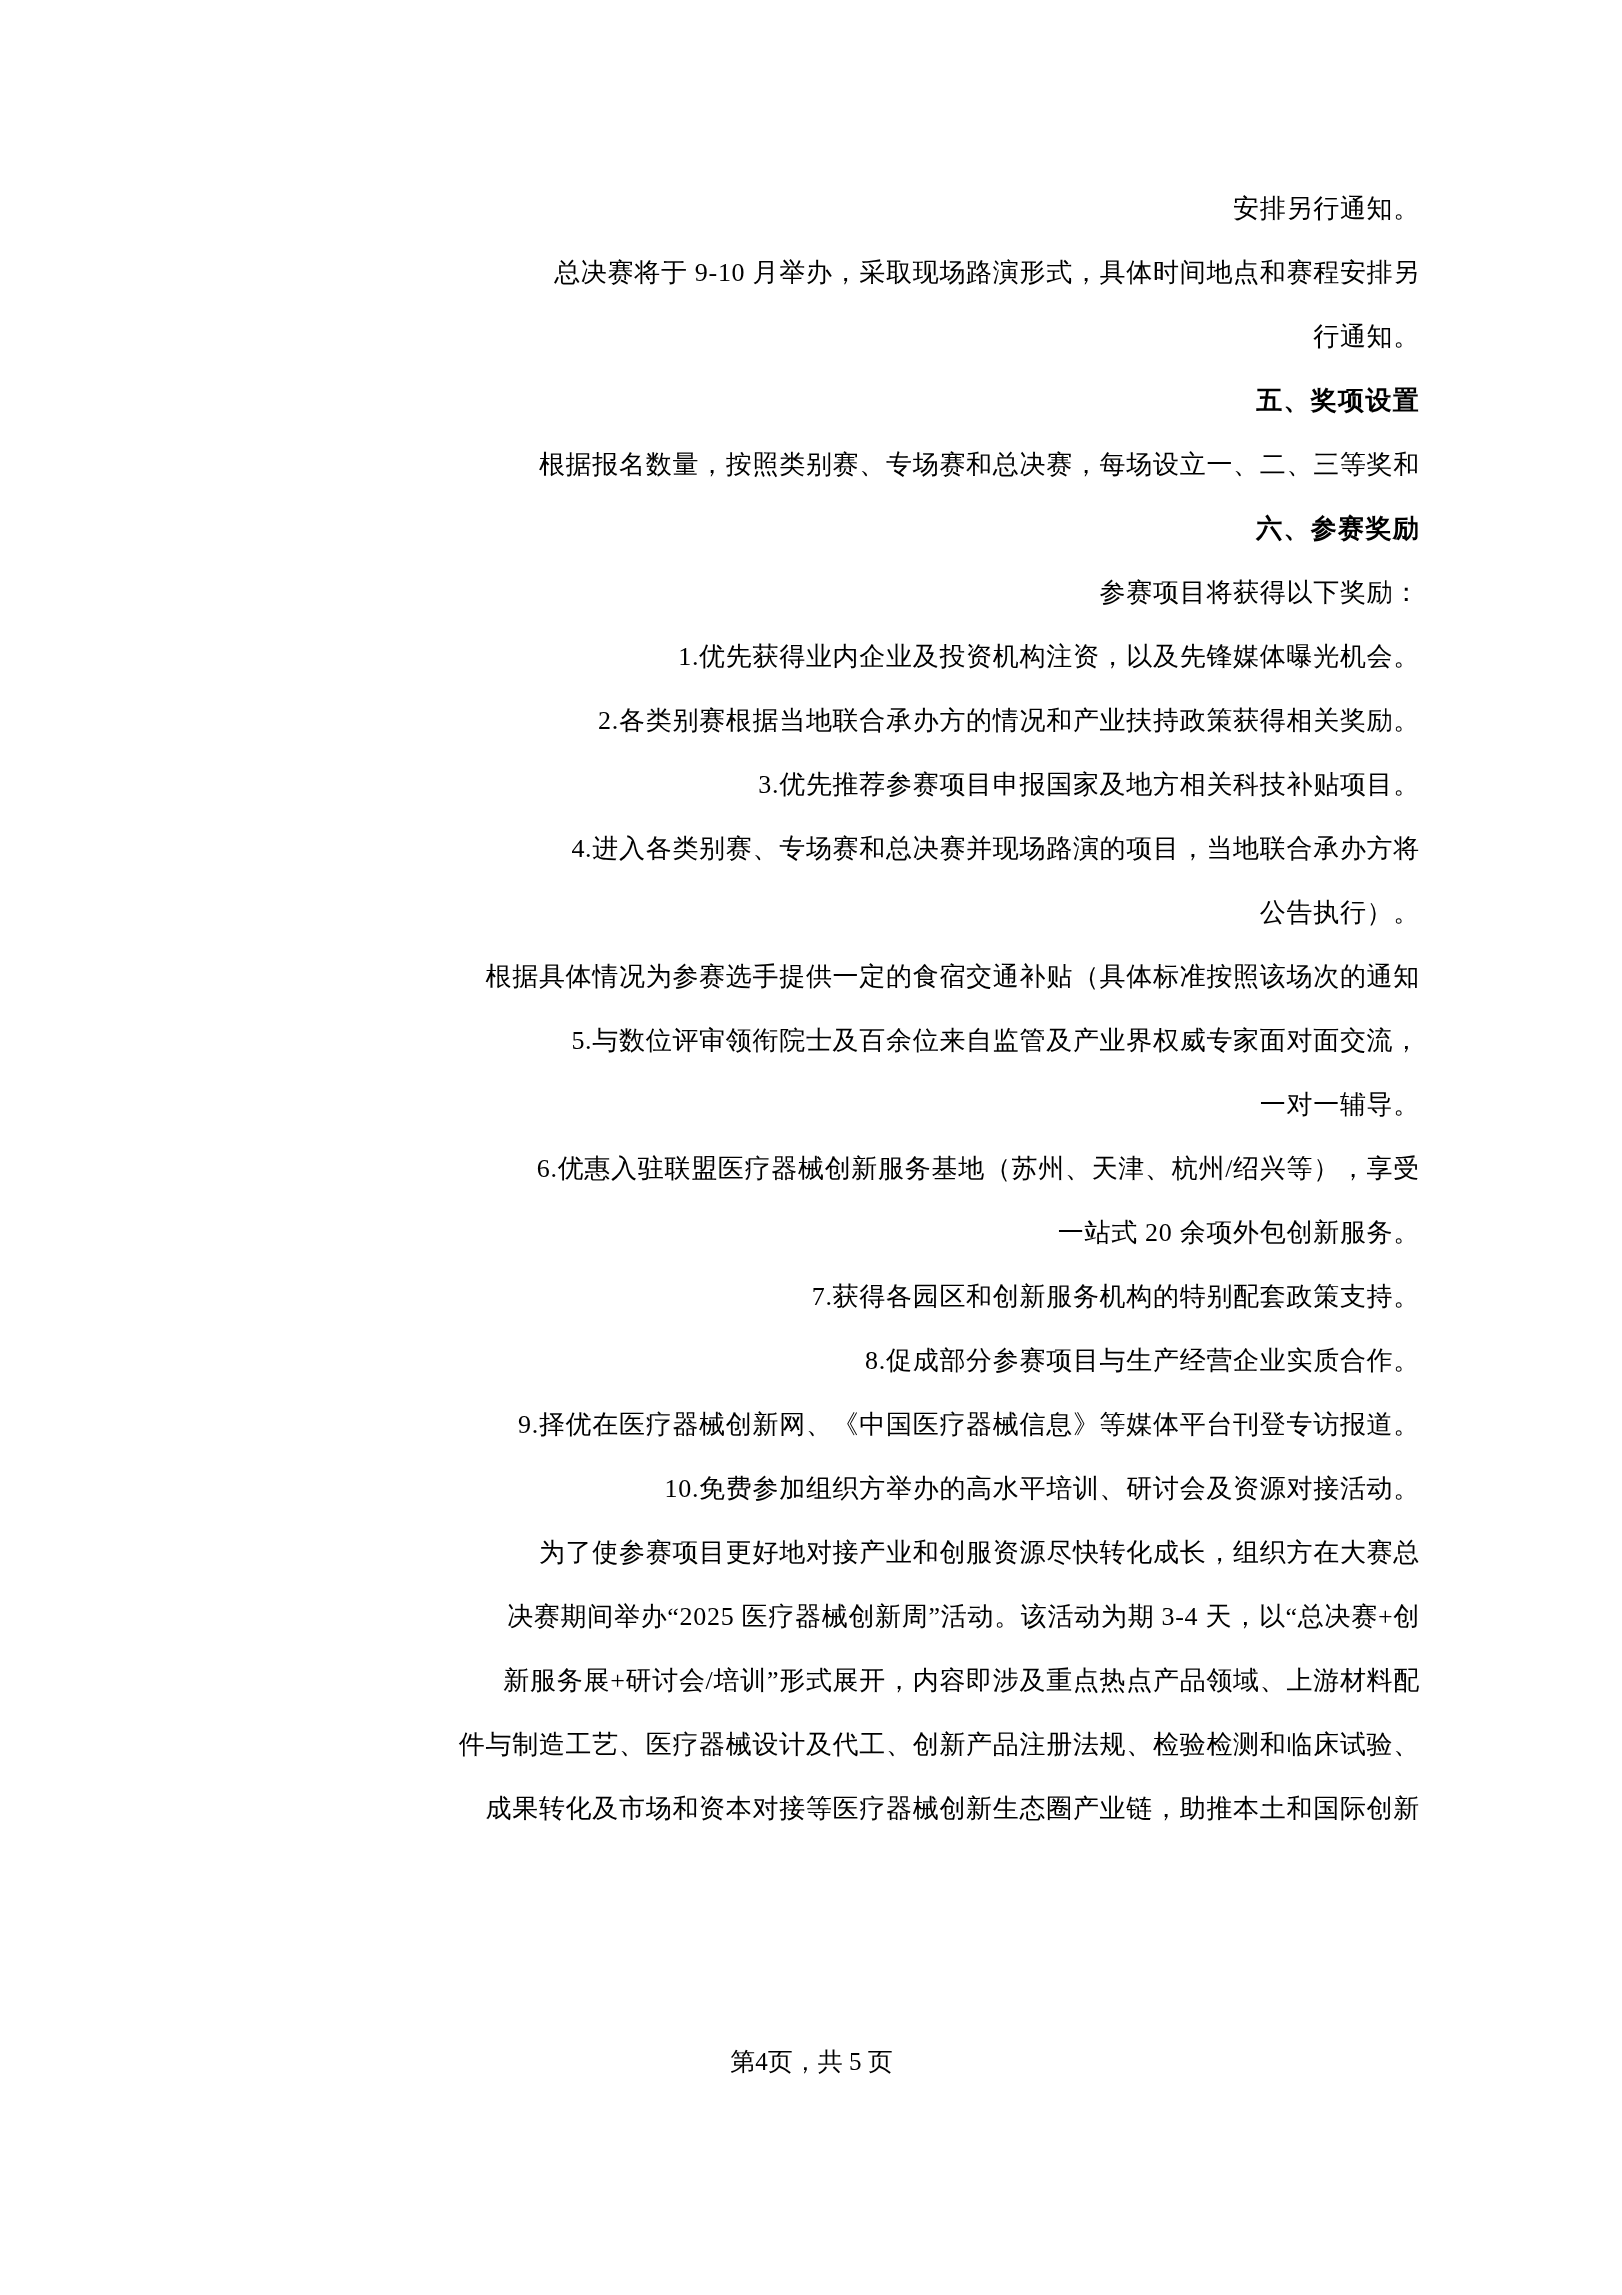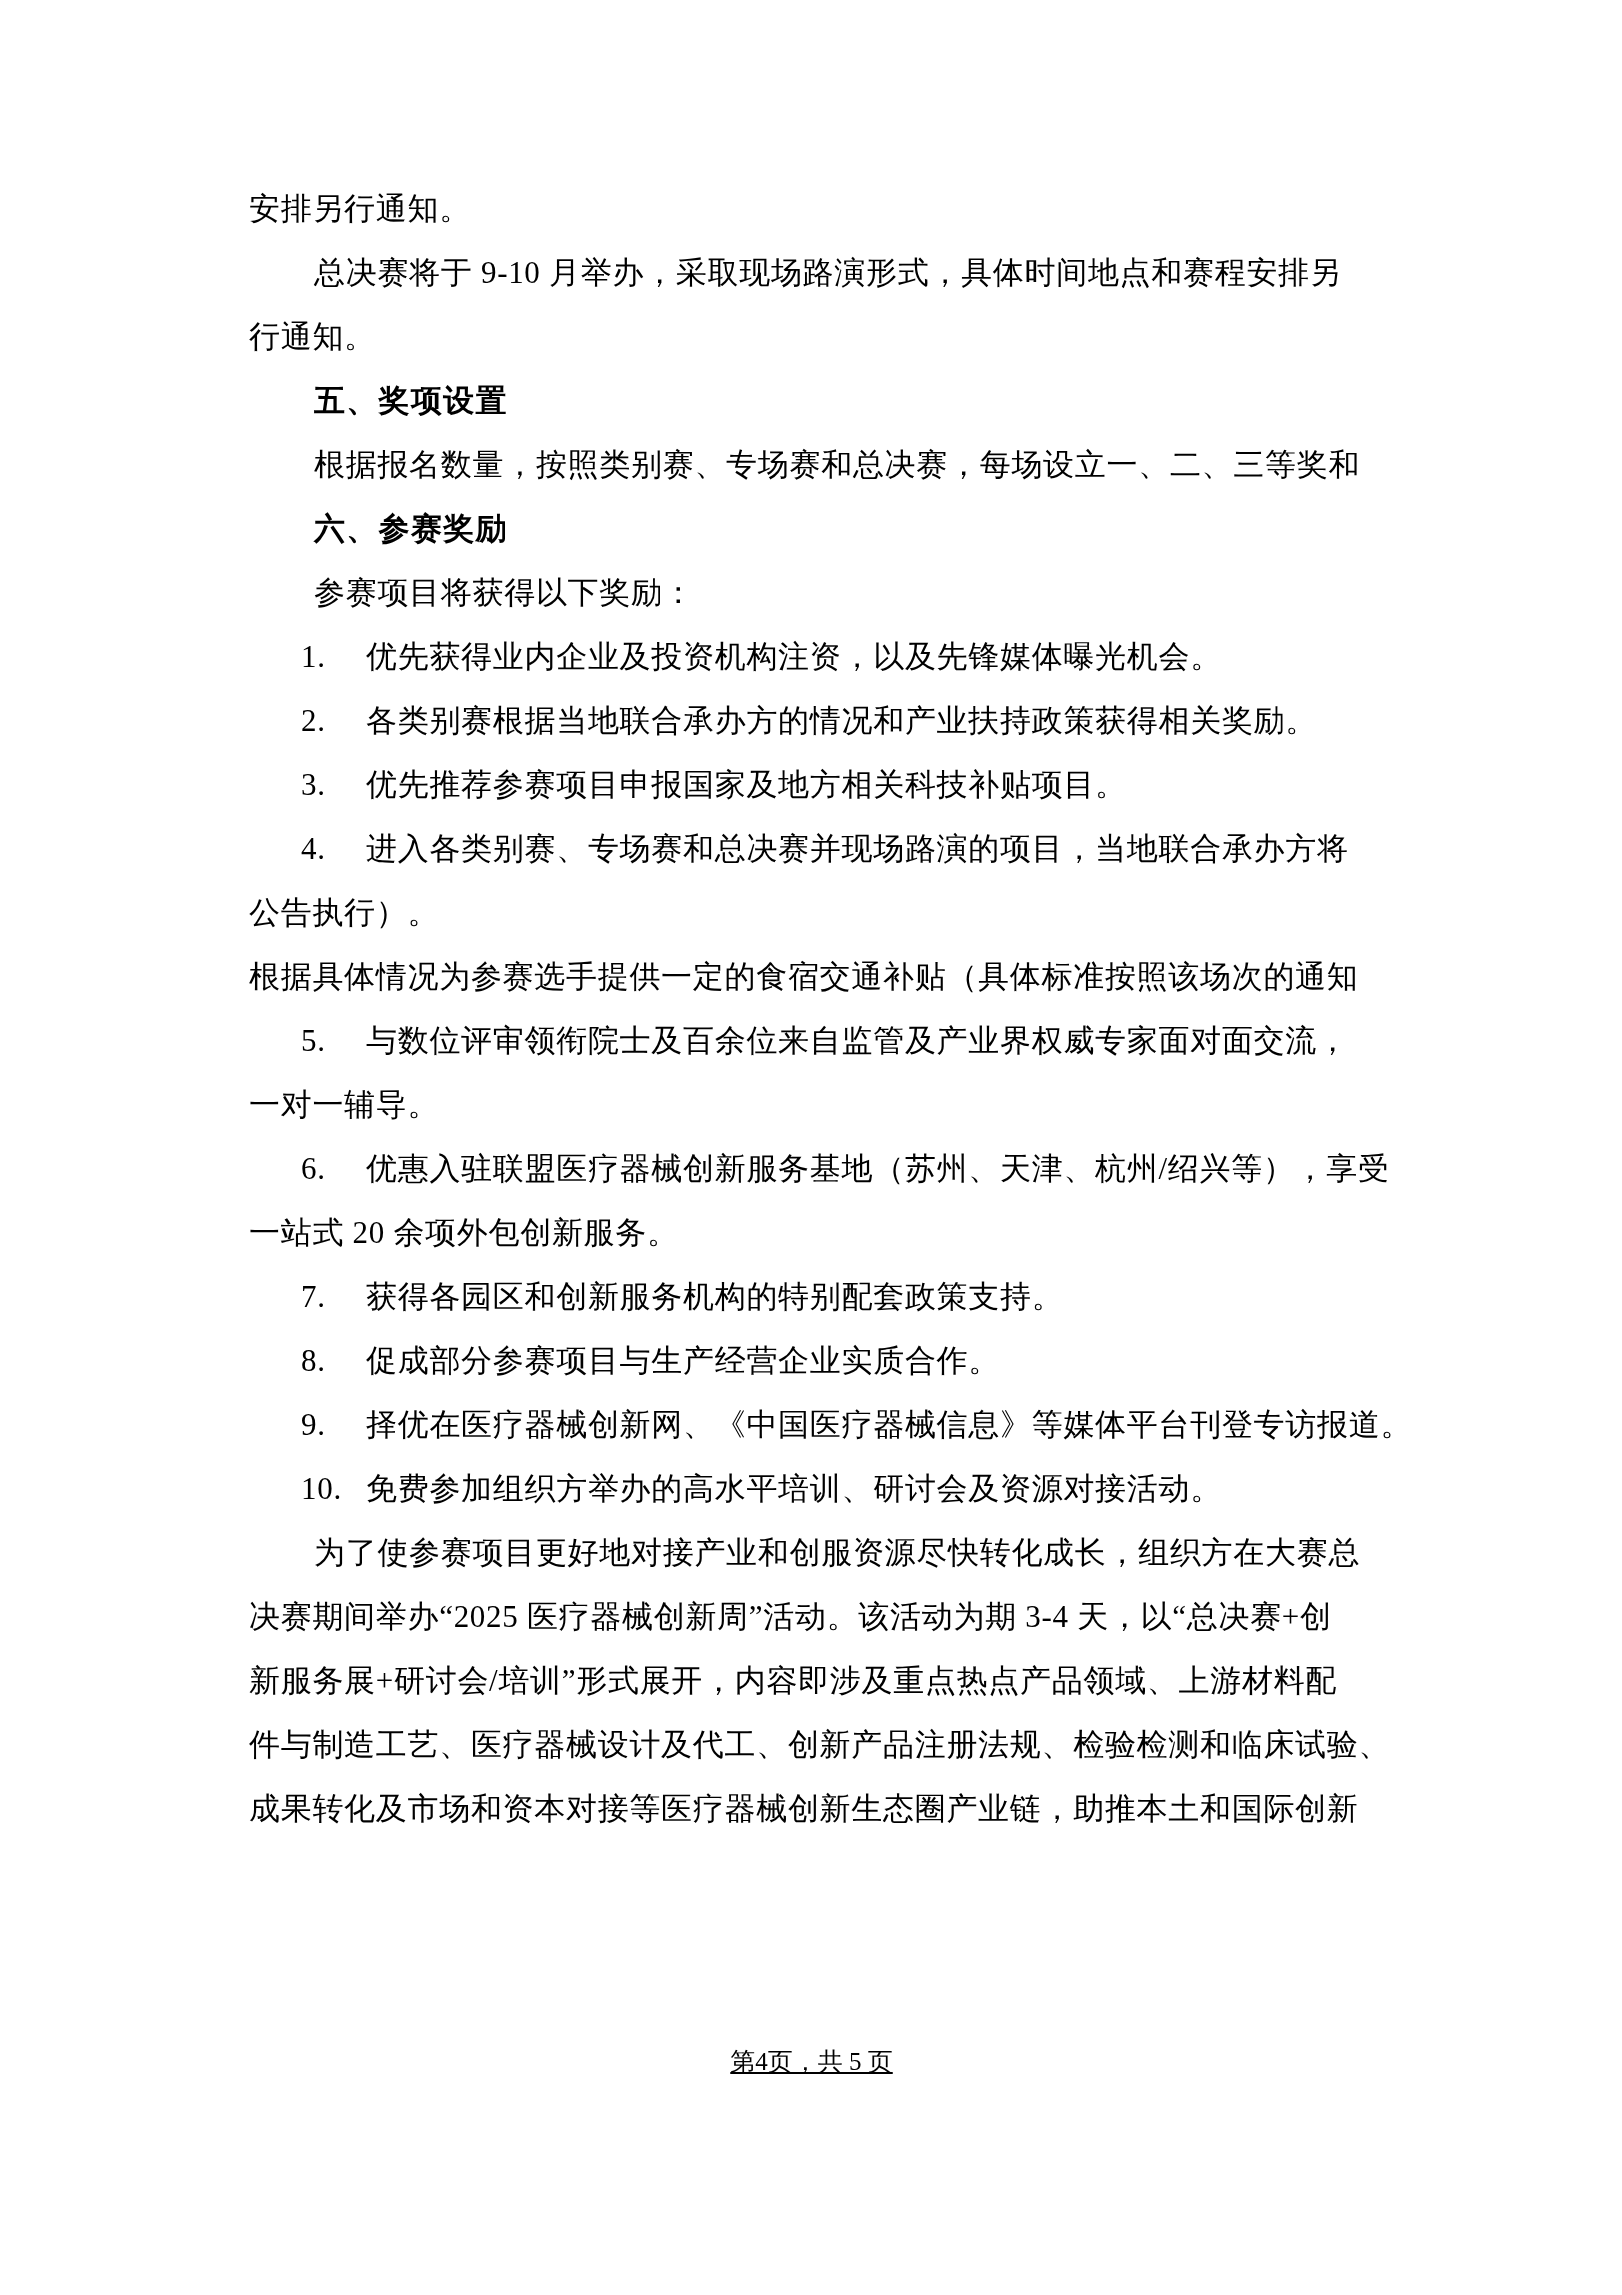--- a/index.html
+++ b/index.html
@@ -18,24 +18,25 @@
   }
   .content {
     position: absolute;
     top: 177px;
     left: 249px;
     width: 1171px;
   }
   .line {
     margin: 0;
     padding: 0;
-    font-size: 31px;
+    font-size: 26px;
     line-height: 64px;
     white-space: nowrap;
     letter-spacing: 0.7px;
+    text-align: right;
   }
   .line.indent {
     padding-left: 65px;
   }
   .line.heading {
     padding-left: 65px;
     font-weight: 700;
     font-family: Liberation Serif, serif;
     letter-spacing: 1.3px;
   }
@@ -48,21 +49,20 @@
   }
   .footer {
     position: absolute;
     top: 2042px;
     left: 0;
     width: 100%;
     text-align: center;
     font-size: 25px;
     line-height: 39px;
     color: #000000;
-    text-decoration: underline;
   }
 </style>
 </head>
 <body>
 
 <div class="page">
   <div class="content">
 
     <p class="line">安排另行通知。</p>
 

